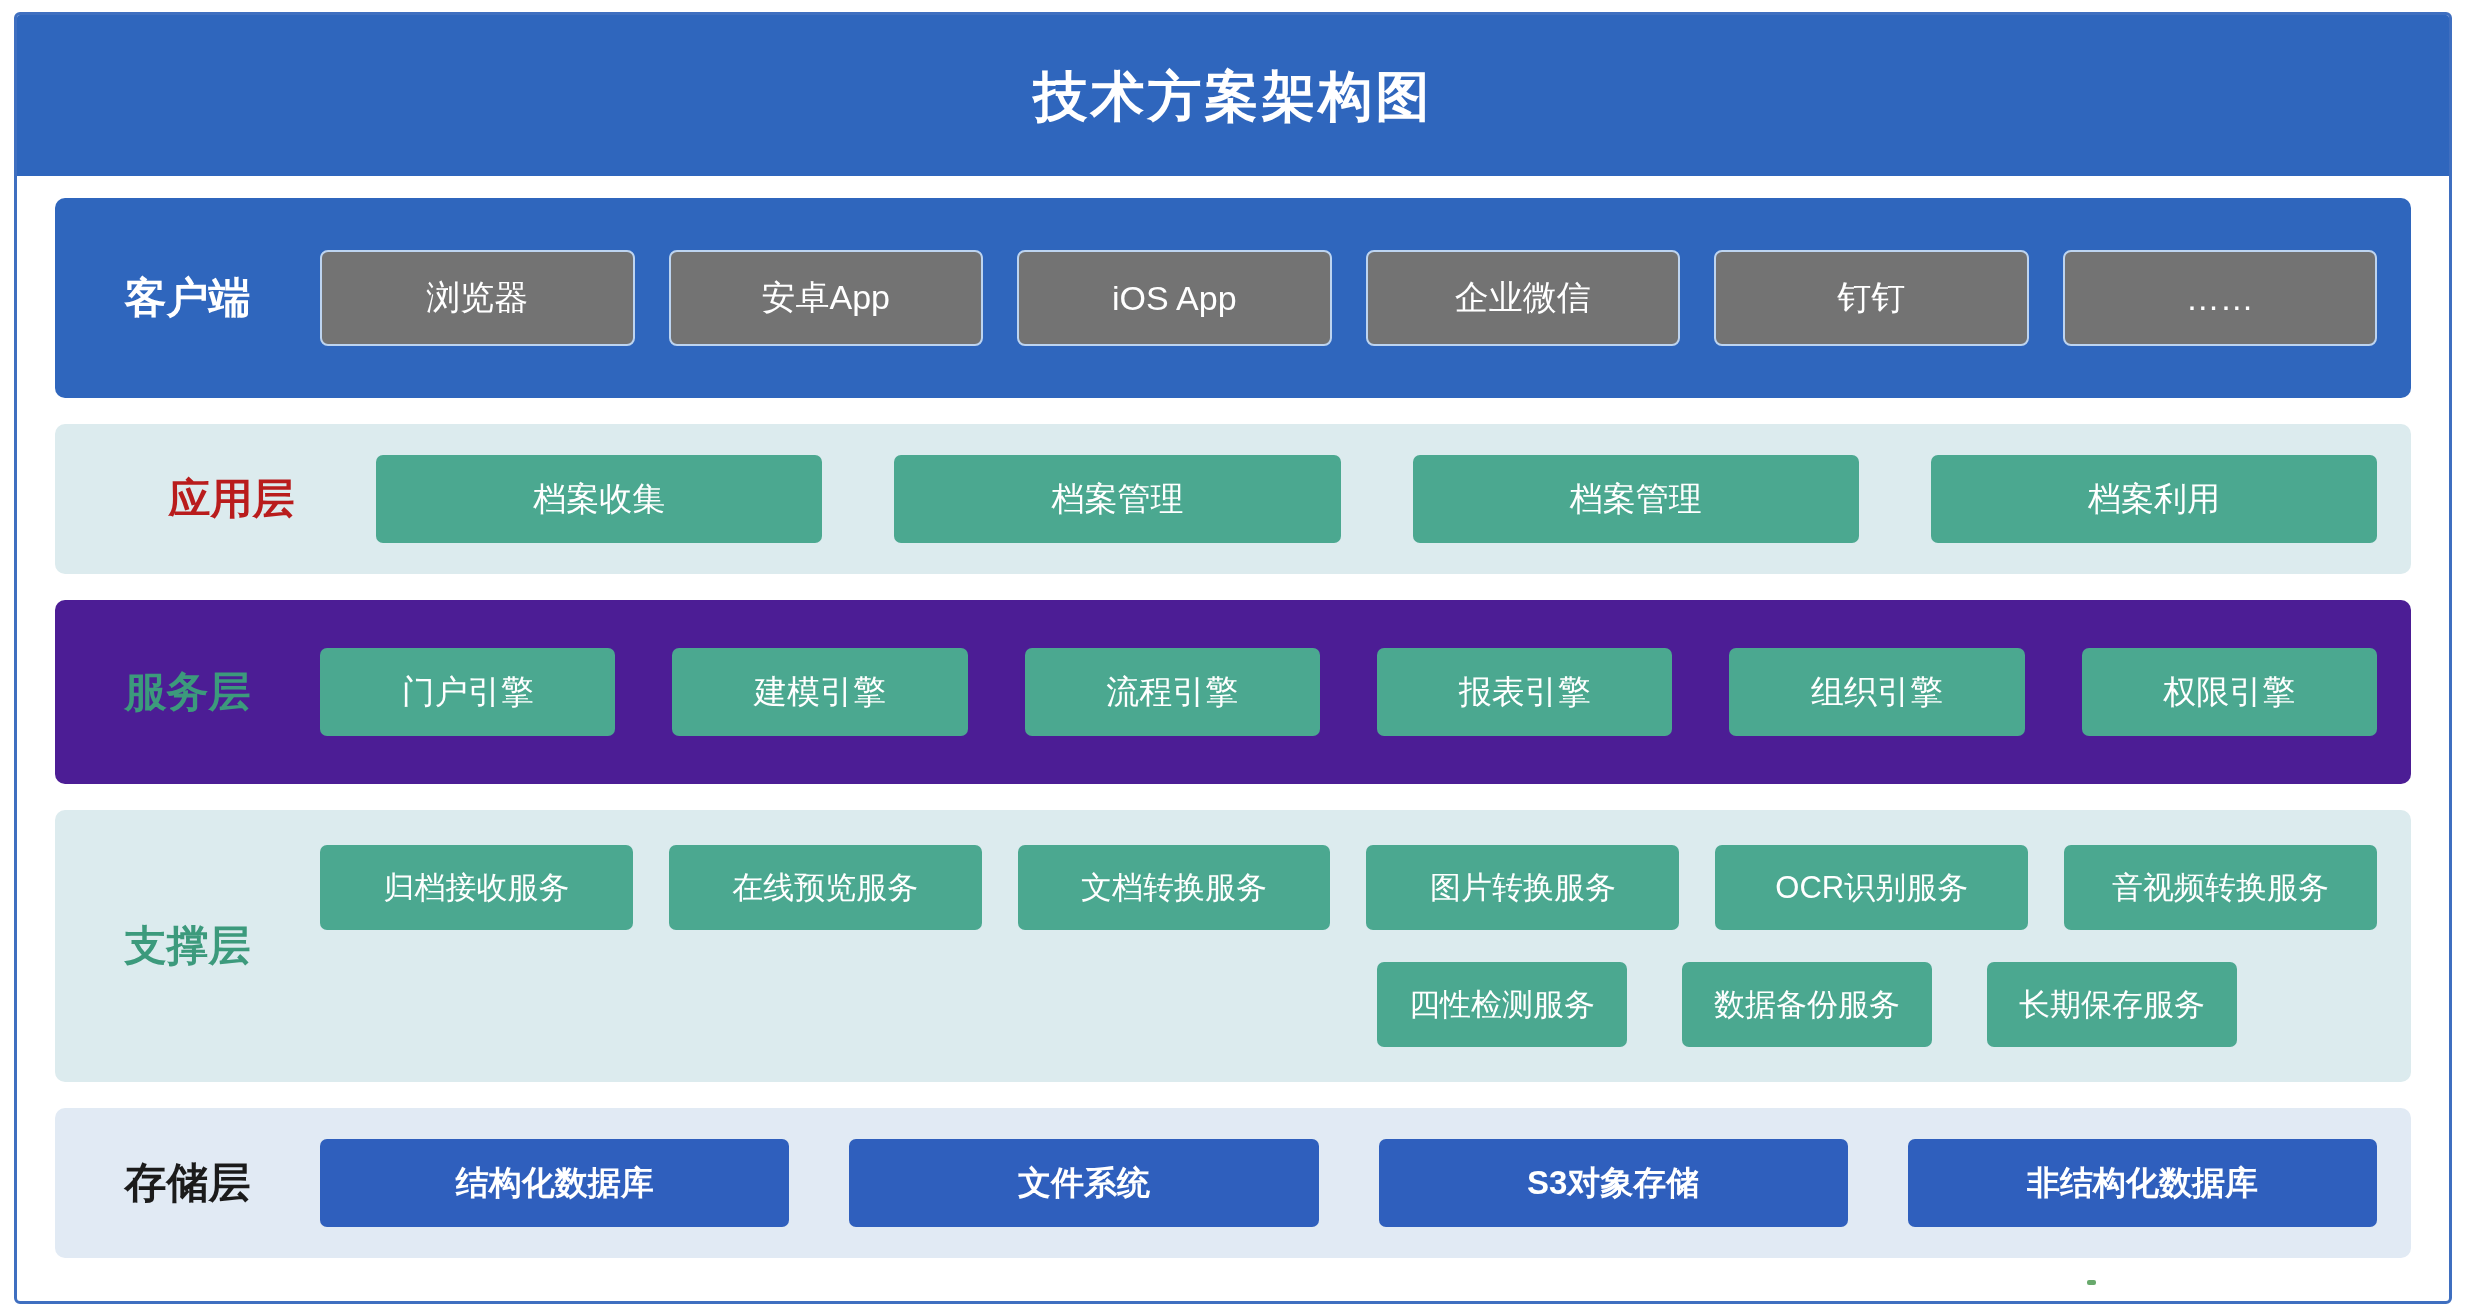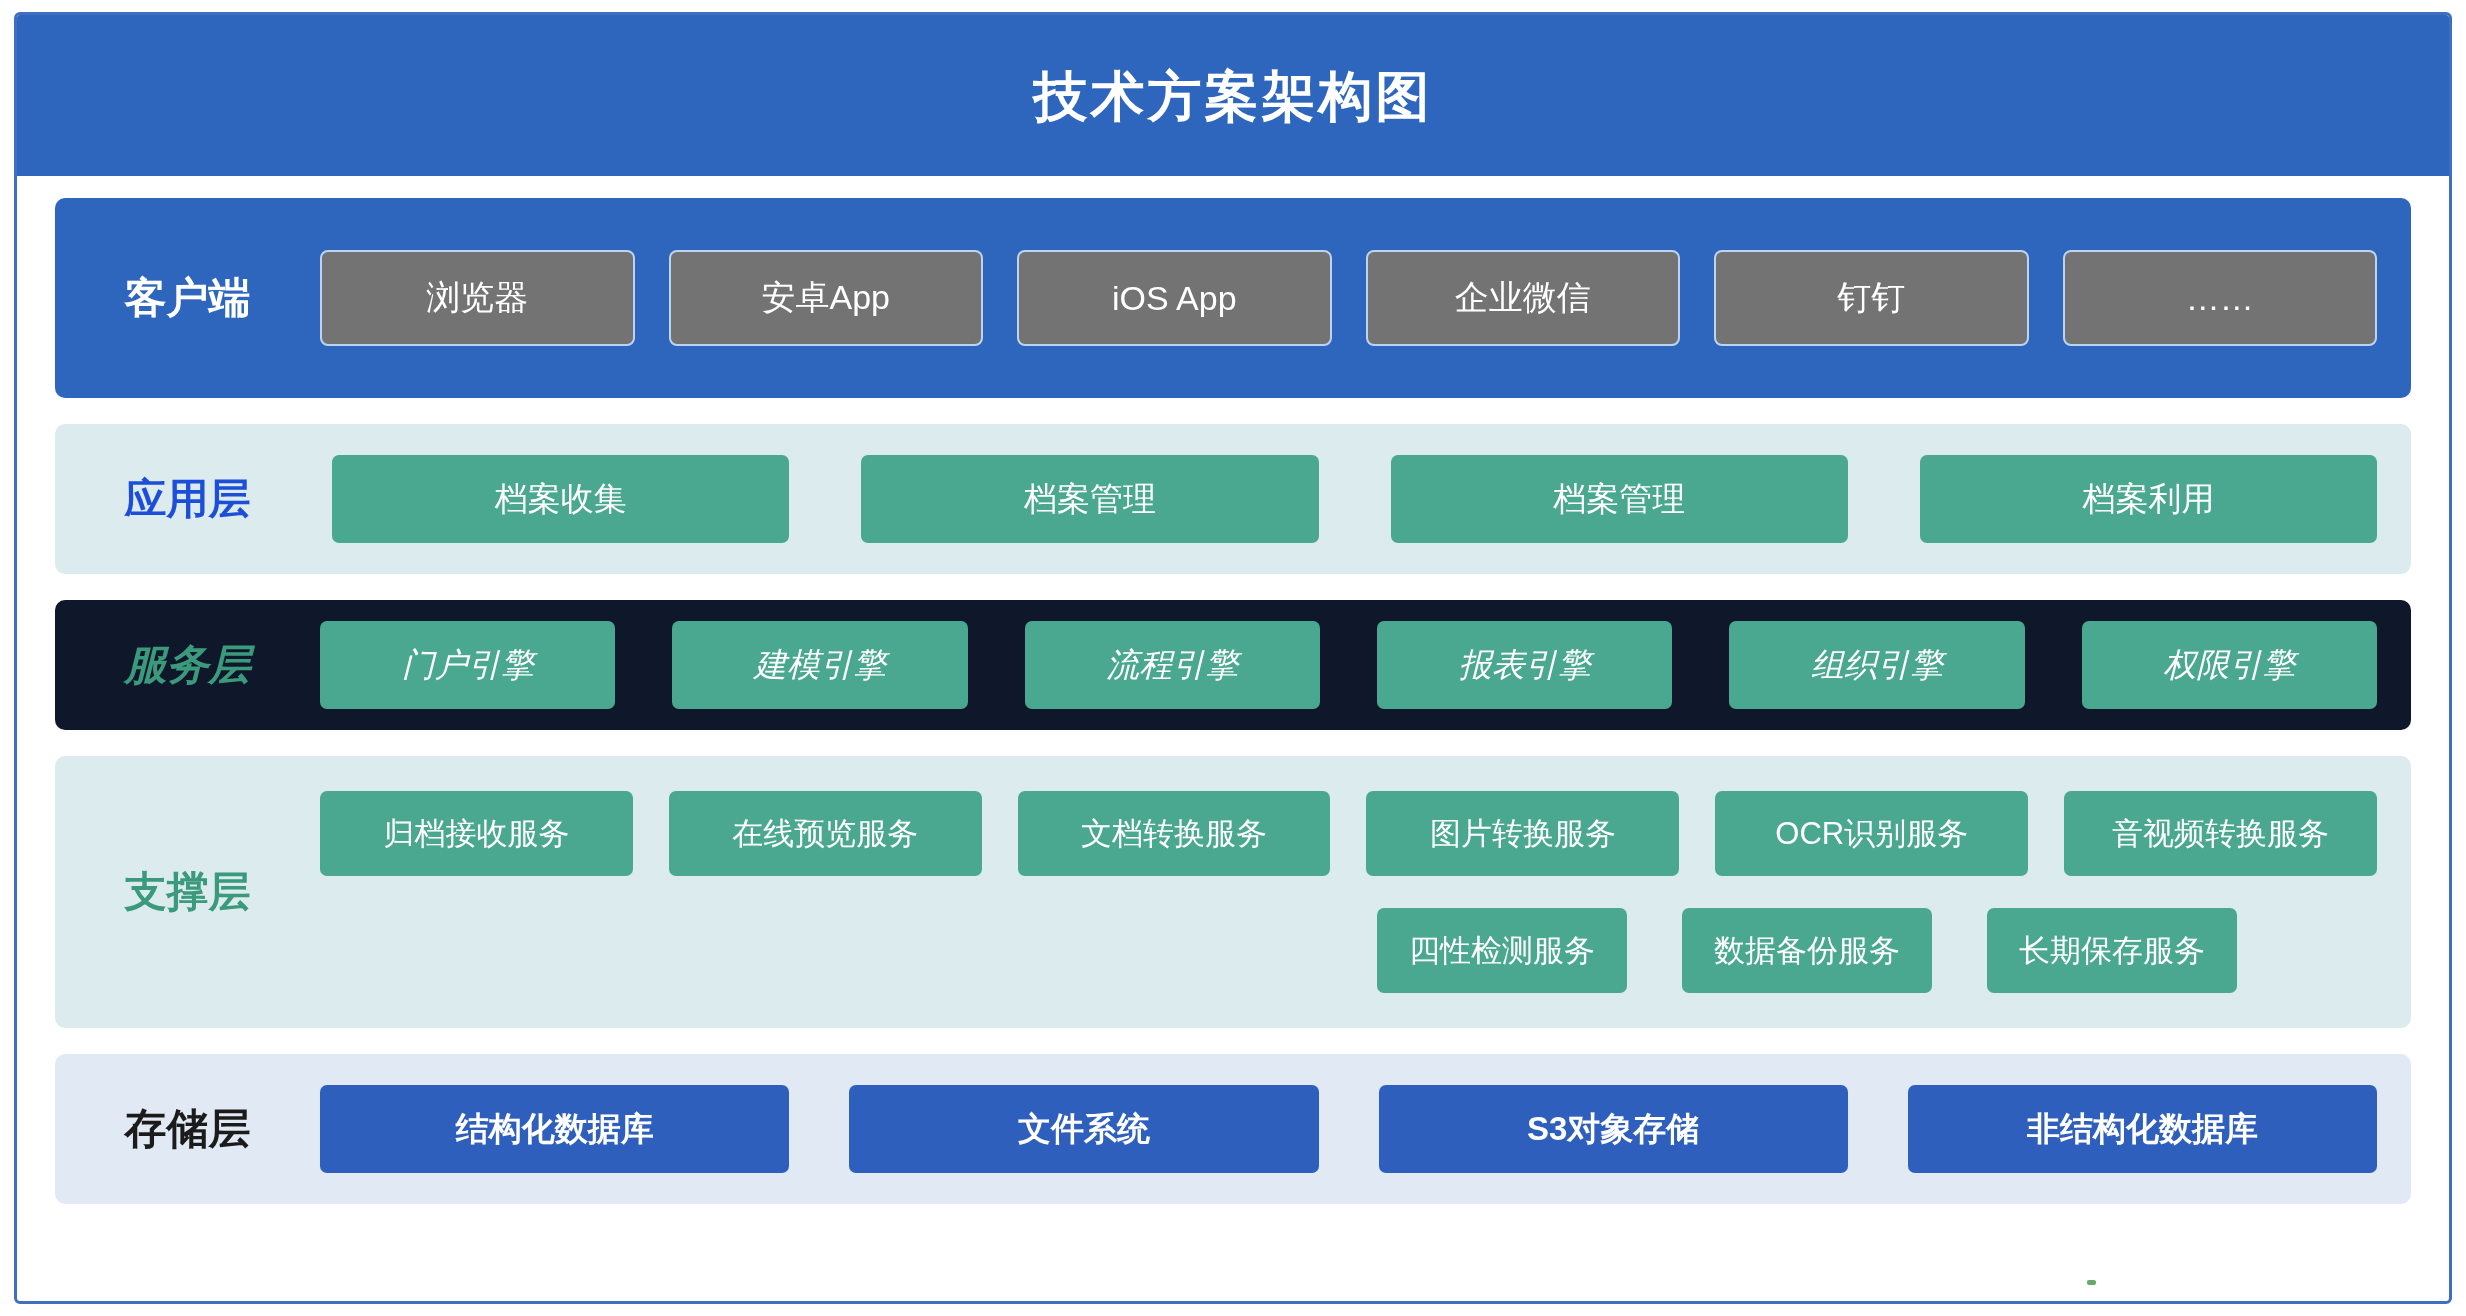--- a/index.html
+++ b/index.html
@@ -109,44 +109,43 @@
     justify-content: center;
     box-sizing: border-box;
     white-space: nowrap;
   }
 
   
   .layer-app {
     background: #dcebee;
     height: 150px;
   }
-  .layer-app .layer-label { color: #1d4ed8; }
+  .layer-app .layer-label { color: #b91c1c; margin-left: 44px; }
   .layer-app .layer-boxes {
     gap: 60px;
   }
   .app-box {
     flex: 1 1 0;
     height: 88px;
     border-radius: 7px;
     background: #4ba890;
     color: #ffffff;
     font-size: 33px;
     display: flex;
     align-items: center;
     justify-content: center;
     box-sizing: border-box;
     white-space: nowrap;
     margin-left: 12px;
   }
 
   
   .layer-service {
-    background: #0f172a;
-    height: 130px;
-    font-style: italic;
+    background: #4c1d95;
+    height: 184px;
   }
   .layer-service .layer-label { color: #3c9a7c; }
   .layer-service .layer-boxes {
     gap: 57px;
   }
   .service-box {
     flex: 1 1 0;
     height: 88px;
     border-radius: 7px;
     background: #4ba890;

